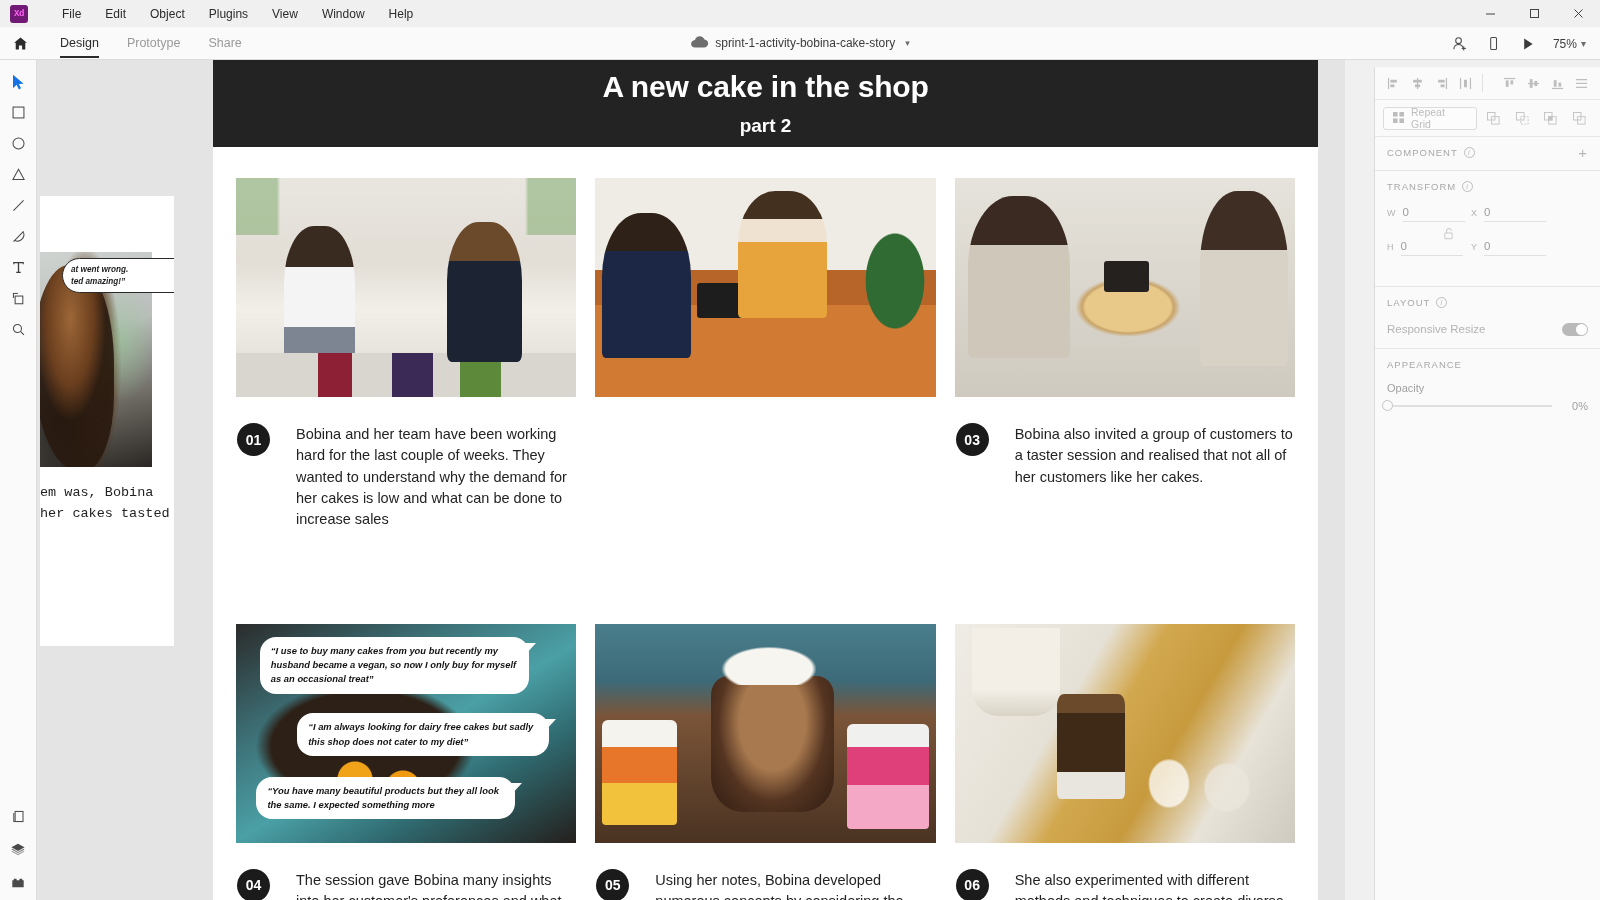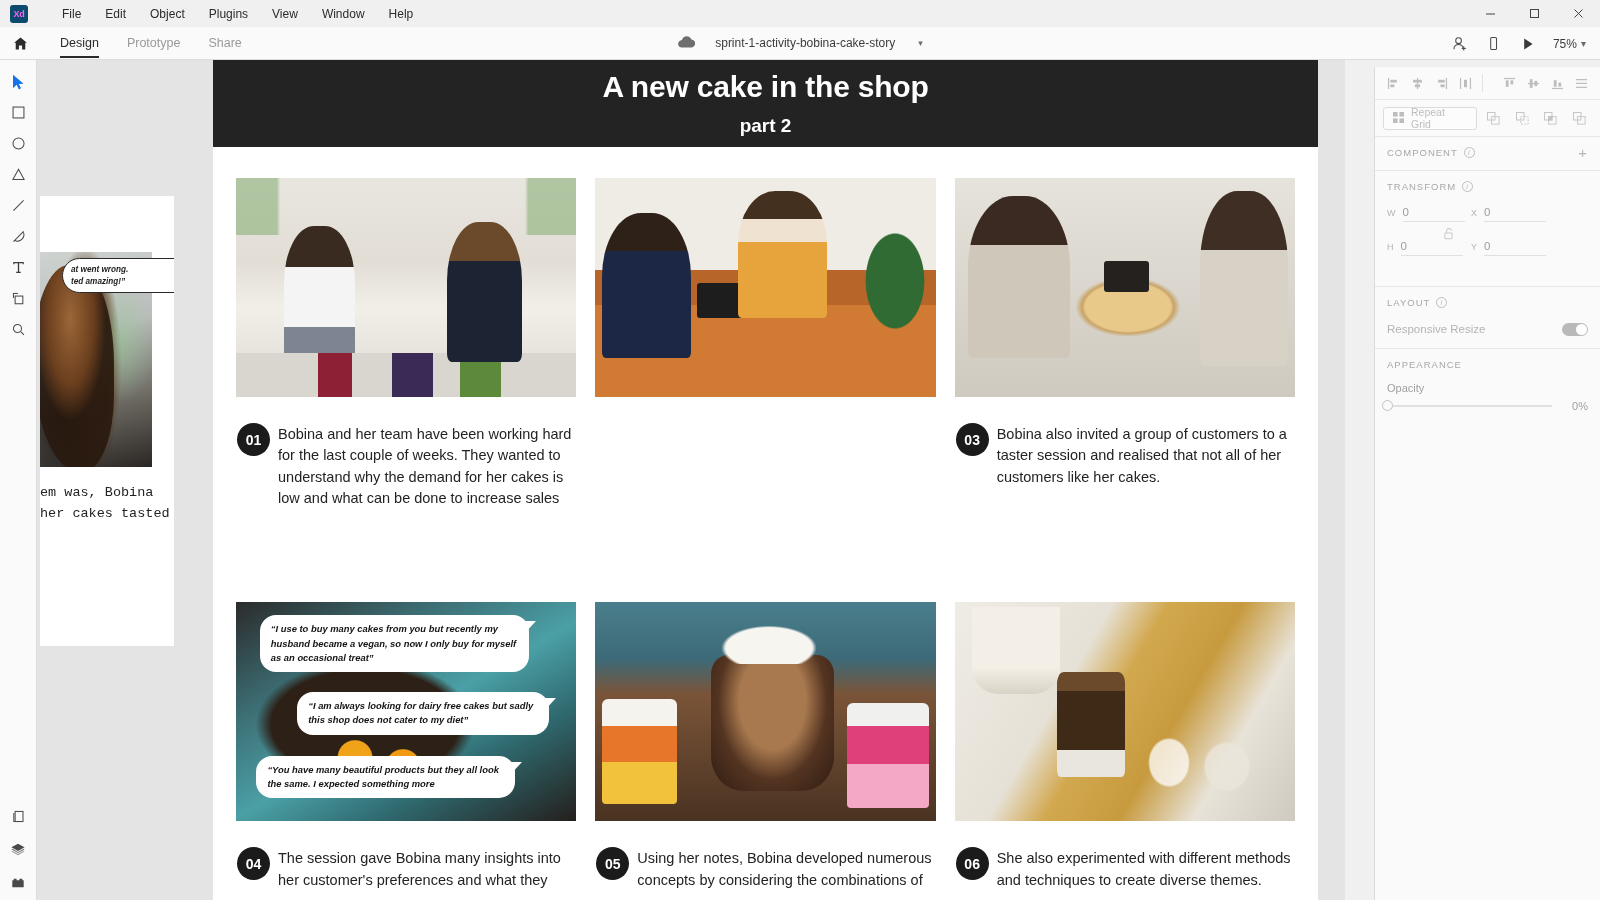--- a/index.html
+++ b/index.html
@@ -12,24 +12,25 @@
   .app { position: relative; width: 1600px; height: 900px; }
 
   
   .titlebar {
     position: absolute; top: 0; left: 0; width: 1600px; height: 27px;
     background: #f0f0f0;
     display: flex; align-items: center;
   }
   .xd-logo {
     width: 18px; height: 18px; margin-left: 10px; margin-right: 22px;
-    background: #0c4a6e; border-radius: 3px;
+    background: #701a75; border-radius: 3px;
     color: #ff61f6; font-size: 9px; font-weight: bold;
     display: flex; align-items: center; justify-content: center;
     letter-spacing: -0.3px;
+    font-family: Liberation Mono, monospace;
   }
   .menu { display: flex; align-items: center; gap: 0px; }
   .menu-item {
     font-size: 12px; color: #2b2b2b; padding: 4px 12px; cursor: default;
   }
   .win-controls { position: absolute; right: 0; top: 0; display: flex; height: 27px; }
   .win-btn {
     width: 44px; height: 27px; display: flex; align-items: center; justify-content: center;
     color: #444; font-size: 12px;
   }
@@ -48,21 +49,21 @@
     font-size: 12.5px; color: #9a9a9a; padding: 0 14px;
     height: 33px; display: flex; align-items: center; position: relative;
   }
   .mode-tab.active { color: #2b2b2b; }
   .mode-tab.active::after {
     content: ""; position: absolute; bottom: 2px; left: 14px; right: 14px;
     height: 2px; background: #2b2b2b;
   }
   .doc-title {
     position: absolute; left: 50%; transform: translateX(-50%);
-    display: flex; align-items: center; gap: 20px;
+    display: flex; align-items: center; gap: 7px;
     font-size: 12px; color: #3c3c3c;
   }
   .cloud-icon { display: block; }
   .chev { font-size: 9px; color: #6b6b6b; margin-left: 3px; }
   .topbar-right {
     position: absolute; right: 0; top: 0; height: 33px;
     display: flex; align-items: center; gap: 0px; padding-right: 6px;
   }
   .tb-icon {
     width: 34px; height: 33px; display: flex; align-items: center; justify-content: center;
@@ -150,21 +151,21 @@
     padding: 31px 23px 0 23px;
     display: grid; grid-template-columns: repeat(3, 1fr);
     column-gap: 19px; row-gap: 0px;
   }
   .cell { }
   .photo {
     width: 100%; height: 219px; background: #cfcfcf;
     position: relative; overflow: hidden;
   }
   .cap {
-    display: flex; gap: 8px; padding: 26px 1px 0 1px;
+    display: flex; gap: 26px; padding: 26px 1px 0 1px;
   }
   .num {
     flex: 0 0 33px; width: 33px; height: 33px; border-radius: 50%;
     background: #1b1b1b; color: #fff;
     font-size: 14px; font-weight: bold;
     display: flex; align-items: center; justify-content: center;
   }
   .captxt {
     font-size: 14.5px; line-height: 1.47; color: #232323; padding-top: 1px;
   }

